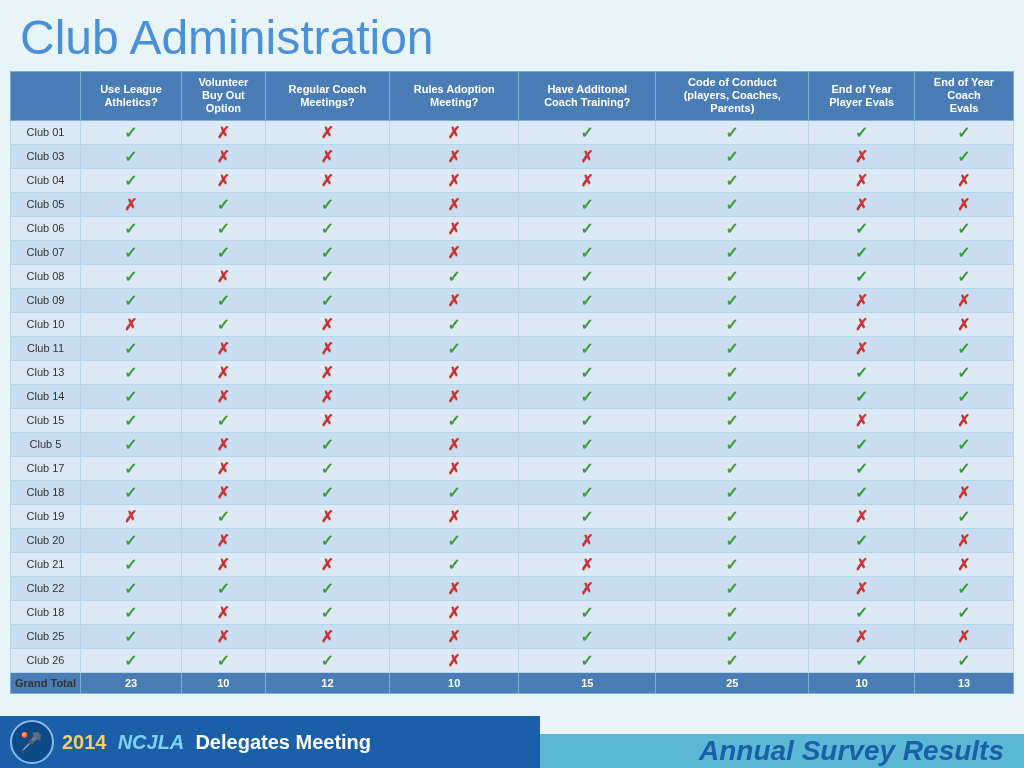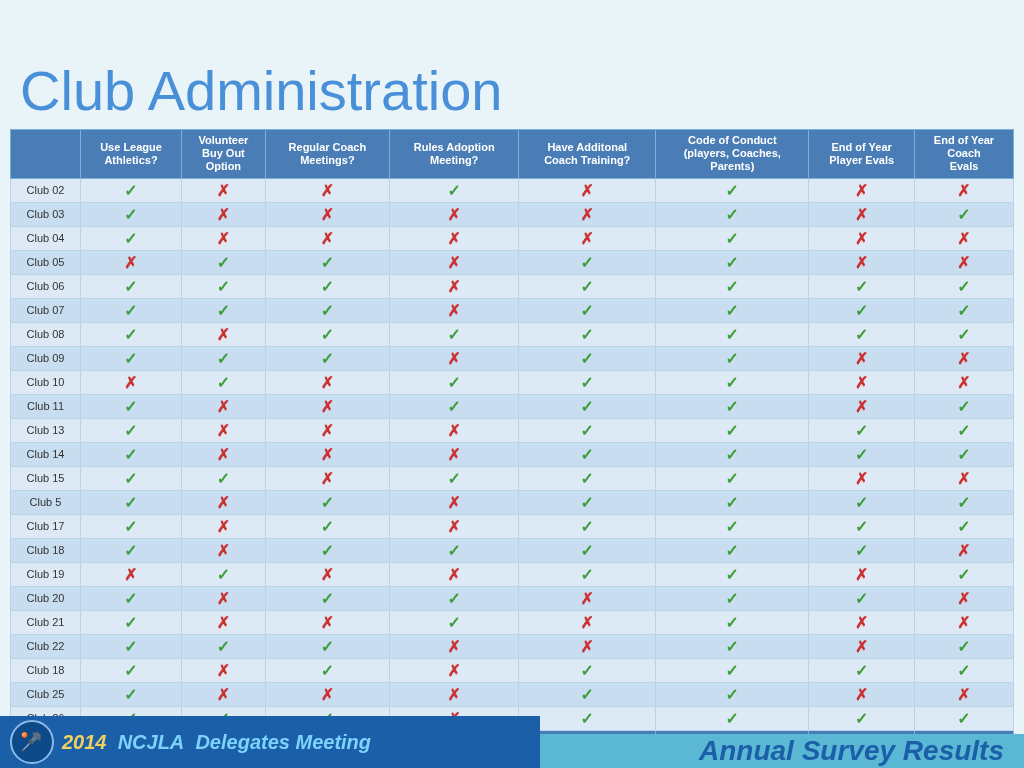--- a/index.html
+++ b/index.html
@@ -5,24 +5,23 @@
     * { margin: 0; padding: 0; box-sizing: border-box; }
     body {
       width: 1024px;
       height: 768px;
       background: #e8f4f8;
       font-family: Arial, sans-serif;
       overflow: hidden;
     }
     .page-title {
       color: #4a90d9;
-      font-size: 56px;
+      font-size: 48px;
       font-weight: 300;
       padding: 10px 32px 6px 20px;
-      margin-top: 48px;
     }
     .table-container {
       margin: 0 10px;
       overflow: hidden;
     }
     table {
       width: 100%;
       border-collapse: collapse;
       font-size: 11px;
       background: #a16207;
@@ -94,21 +93,20 @@
       color: #7dd4f0;
       font-size: 18px;
     }
     .footer-title {
       color: white;
       font-size: 20px;
       font-weight: bold;
     }
     .footer-title span {
       color: #f0d060;
-      font-style: italic;
     }
     .footer-right {
       flex: 1;
       background: #5bb8d4;
       display: flex;
       align-items: center;
       justify-content: flex-end;
       padding-right: 20px;
       margin-top: 18px;
     }
@@ -133,30 +131,30 @@
         <th>Volunteer<br>Buy Out<br>Option</th>
         <th>Regular Coach<br>Meetings?</th>
         <th>Rules Adoption<br>Meeting?</th>
         <th>Have Additonal<br>Coach Training?</th>
         <th>Code of Conduct<br>(players, Coaches,<br>Parents)</th>
         <th>End of Year<br>Player Evals</th>
         <th>End of Year<br>Coach<br>Evals</th>
       </tr>
     </thead>
     <tbody id="table-body">
-        <tr>
-          <td>Club 02</td>
-          <td><span class="check">✓</span></td>
-          <td><span class="cross">✗</span></td>
-          <td><span class="cross">✗</span></td>
-          <td><span class="check">✓</span></td>
-          <td><span class="cross">✗</span></td>
-          <td><span class="check">✓</span></td>
-          <td><span class="cross">✗</span></td>
-          <td><span class="cross">✗</span></td>
+    <tr>
+          <td>Club 01</td>
+          <td><span class="check">✓</span></td>
+          <td><span class="cross">✗</span></td>
+          <td><span class="cross">✗</span></td>
+          <td><span class="cross">✗</span></td>
+          <td><span class="check">✓</span></td>
+          <td><span class="check">✓</span></td>
+          <td><span class="check">✓</span></td>
+          <td><span class="check">✓</span></td>
         </tr>
         <tr>
           <td>Club 03</td>
           <td><span class="check">✓</span></td>
           <td><span class="cross">✗</span></td>
           <td><span class="cross">✗</span></td>
           <td><span class="cross">✗</span></td>
           <td><span class="cross">✗</span></td>
           <td><span class="check">✓</span></td>
           <td><span class="cross">✗</span></td>
@@ -407,19 +405,19 @@
       </tbody>
   </table>
 </div>
 
 <div class="footer">
   <div class="footer-left">
     <div class="footer-logo">🥍</div>
     <div class="footer-title">
       <span>2014</span>
       &nbsp;<span style="color:#7dd3fc;font-style:italic;">NCJLA</span>
-      &nbsp;<span style="color:#7dd3fc;">Delegates Meeting</span>
+      &nbsp;<span style="color:#ffffff;">Delegates Meeting</span>
     </div>
   </div>
   <div class="footer-right">
     <span class="footer-right-text">Annual Survey Results</span>
   </div>
 </div>
 
 </body></html>

